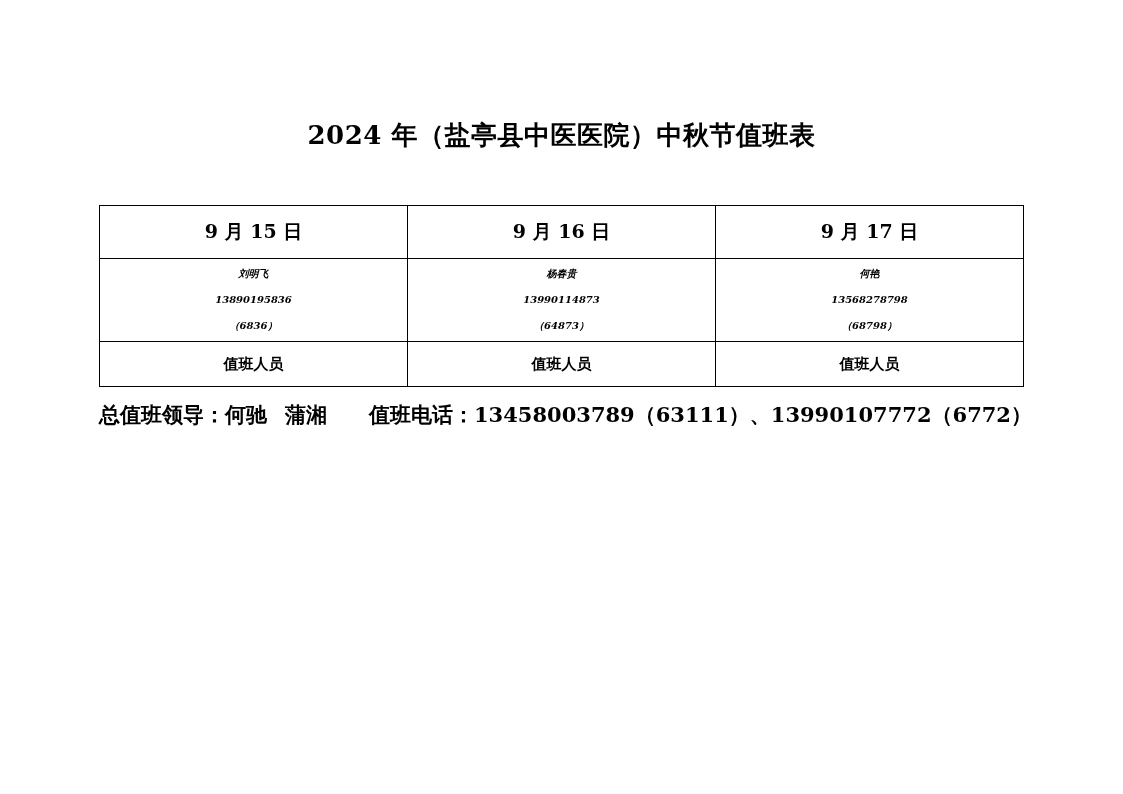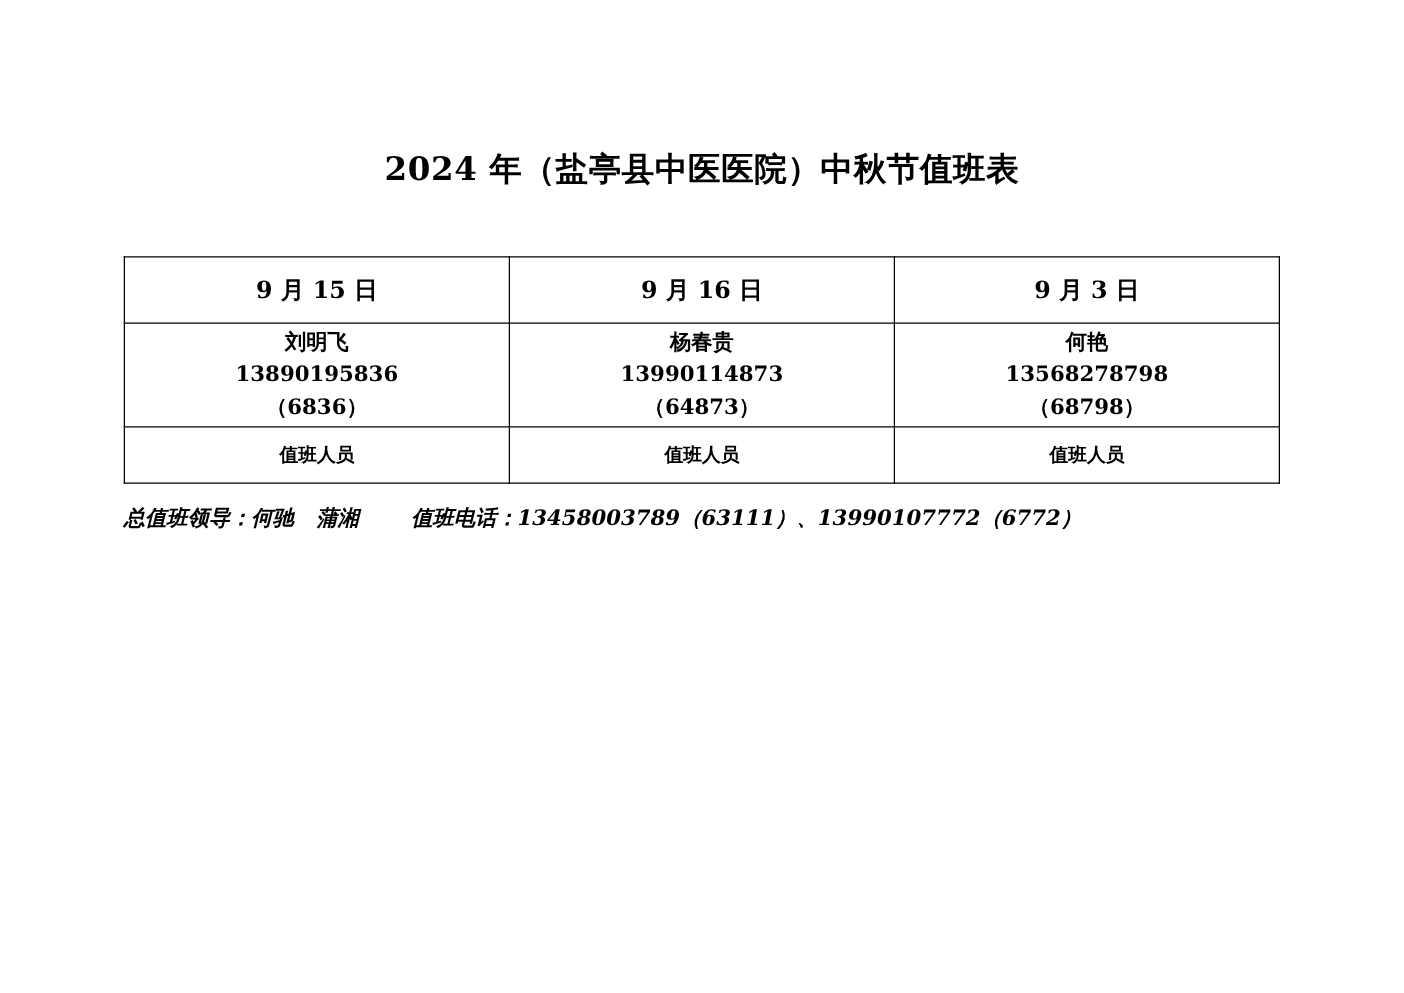--- a/index.html
+++ b/index.html
@@ -51,37 +51,37 @@
     font-size: 19px;
     font-weight: bold;
   }
   .cell-role {
     height: 44px;
     font-size: 15px;
     font-weight: bold;
   }
   .cell-person {
     height: 82px;
-    font-size: 17px;
+    font-size: 10px;
     font-weight: bold;
     line-height: 26px;
     padding: 4px 0;
+    font-style: italic;
   }
   .cell-person .nm,
   .cell-person .ph,
   .cell-person .ext {
     display: block;
   }
   .notes {
     width: 925px;
     margin: 10px auto 0 auto;
-    font-size: 17px;
+    font-size: 21px;
     font-weight: bold;
     line-height: 36px;
-    font-style: italic;
   }
   .notes .line {
     white-space: nowrap;
   }
   .notes .line.wrap {
     white-space: normal;
   }
   .lead-gap {
     display: inline-block;
     width: 18px;
@@ -97,21 +97,21 @@
 <div class="page">
 
   <div class="doc-title">2024 年（盐亭县中医医院）中秋节值班表</div>
 
   <div class="table-wrap">
     <table class="duty">
       <tbody>
         <tr>
           <td class="cell-date">9 月 15 日</td>
           <td class="cell-date">9 月 16 日</td>
-          <td class="cell-date">9 月 3 日</td>
+          <td class="cell-date">9 月 17 日</td>
         </tr>
         <tr>
           <td class="cell-person">
             <span class="nm">刘明飞</span>
             <span class="ph">13890195836</span>
             <span class="ext">（6836）</span>
           </td>
           <td class="cell-person">
             <span class="nm">杨春贵</span>
             <span class="ph">13990114873</span>

